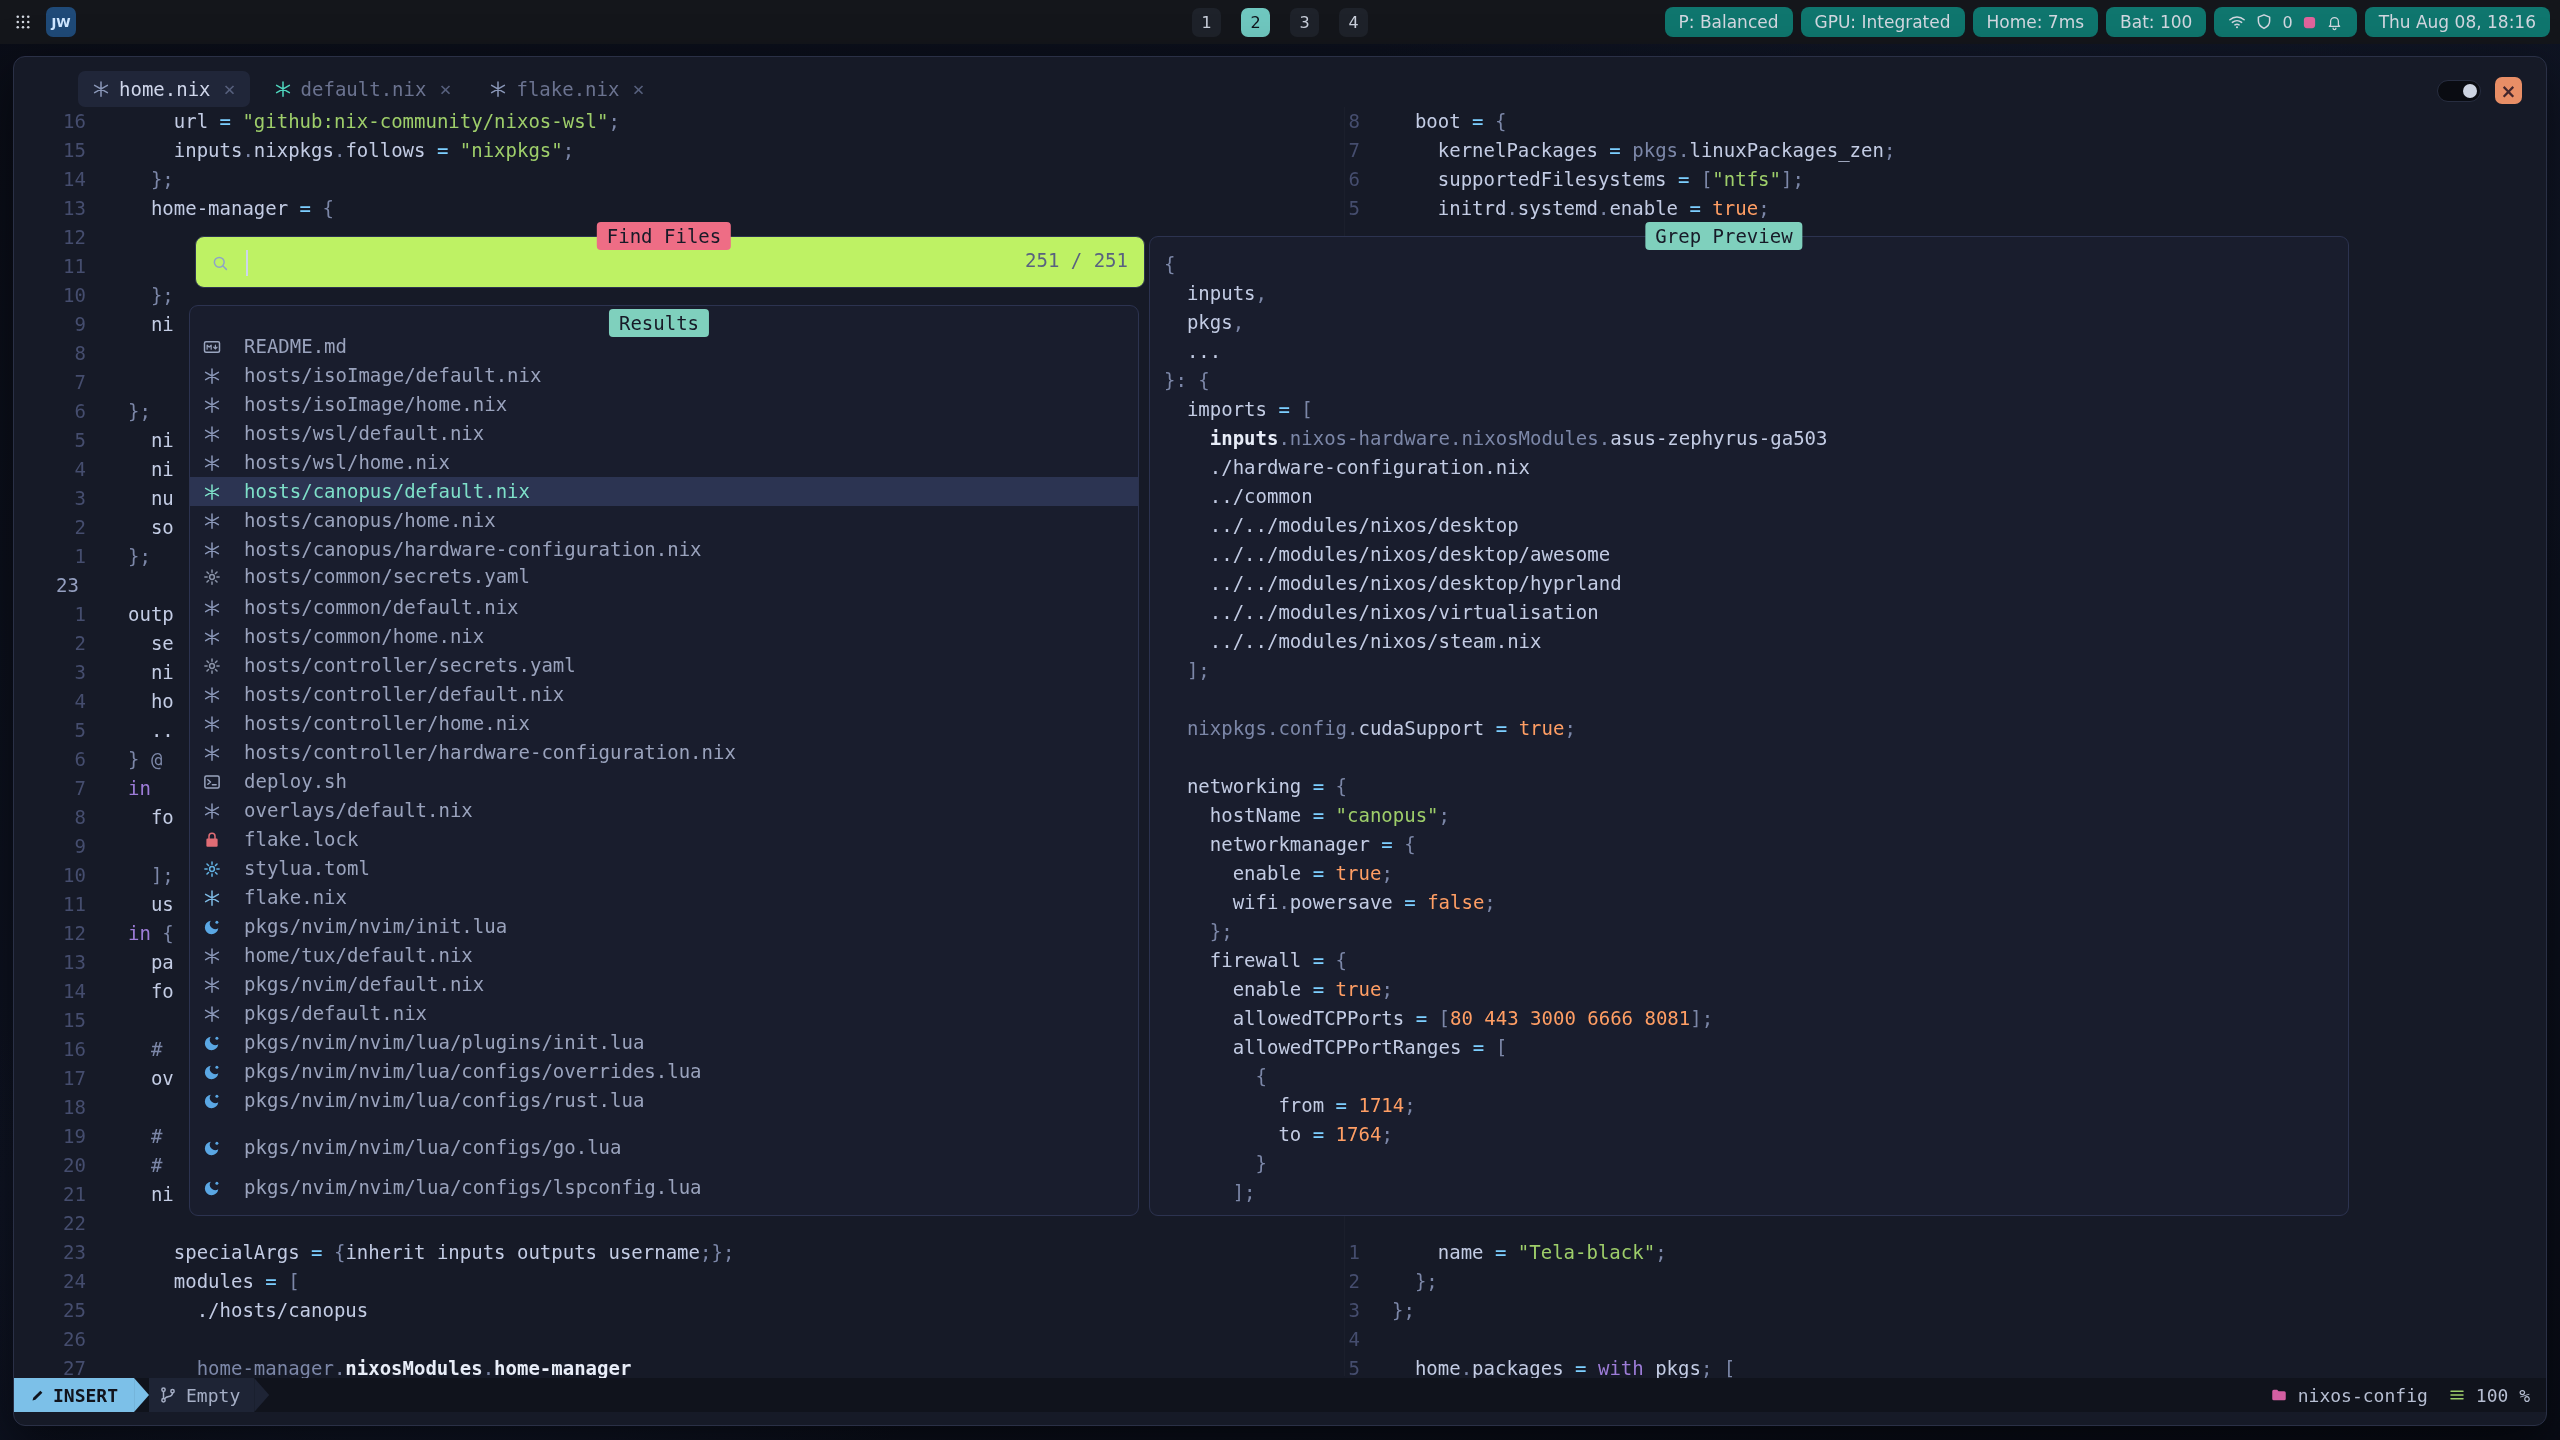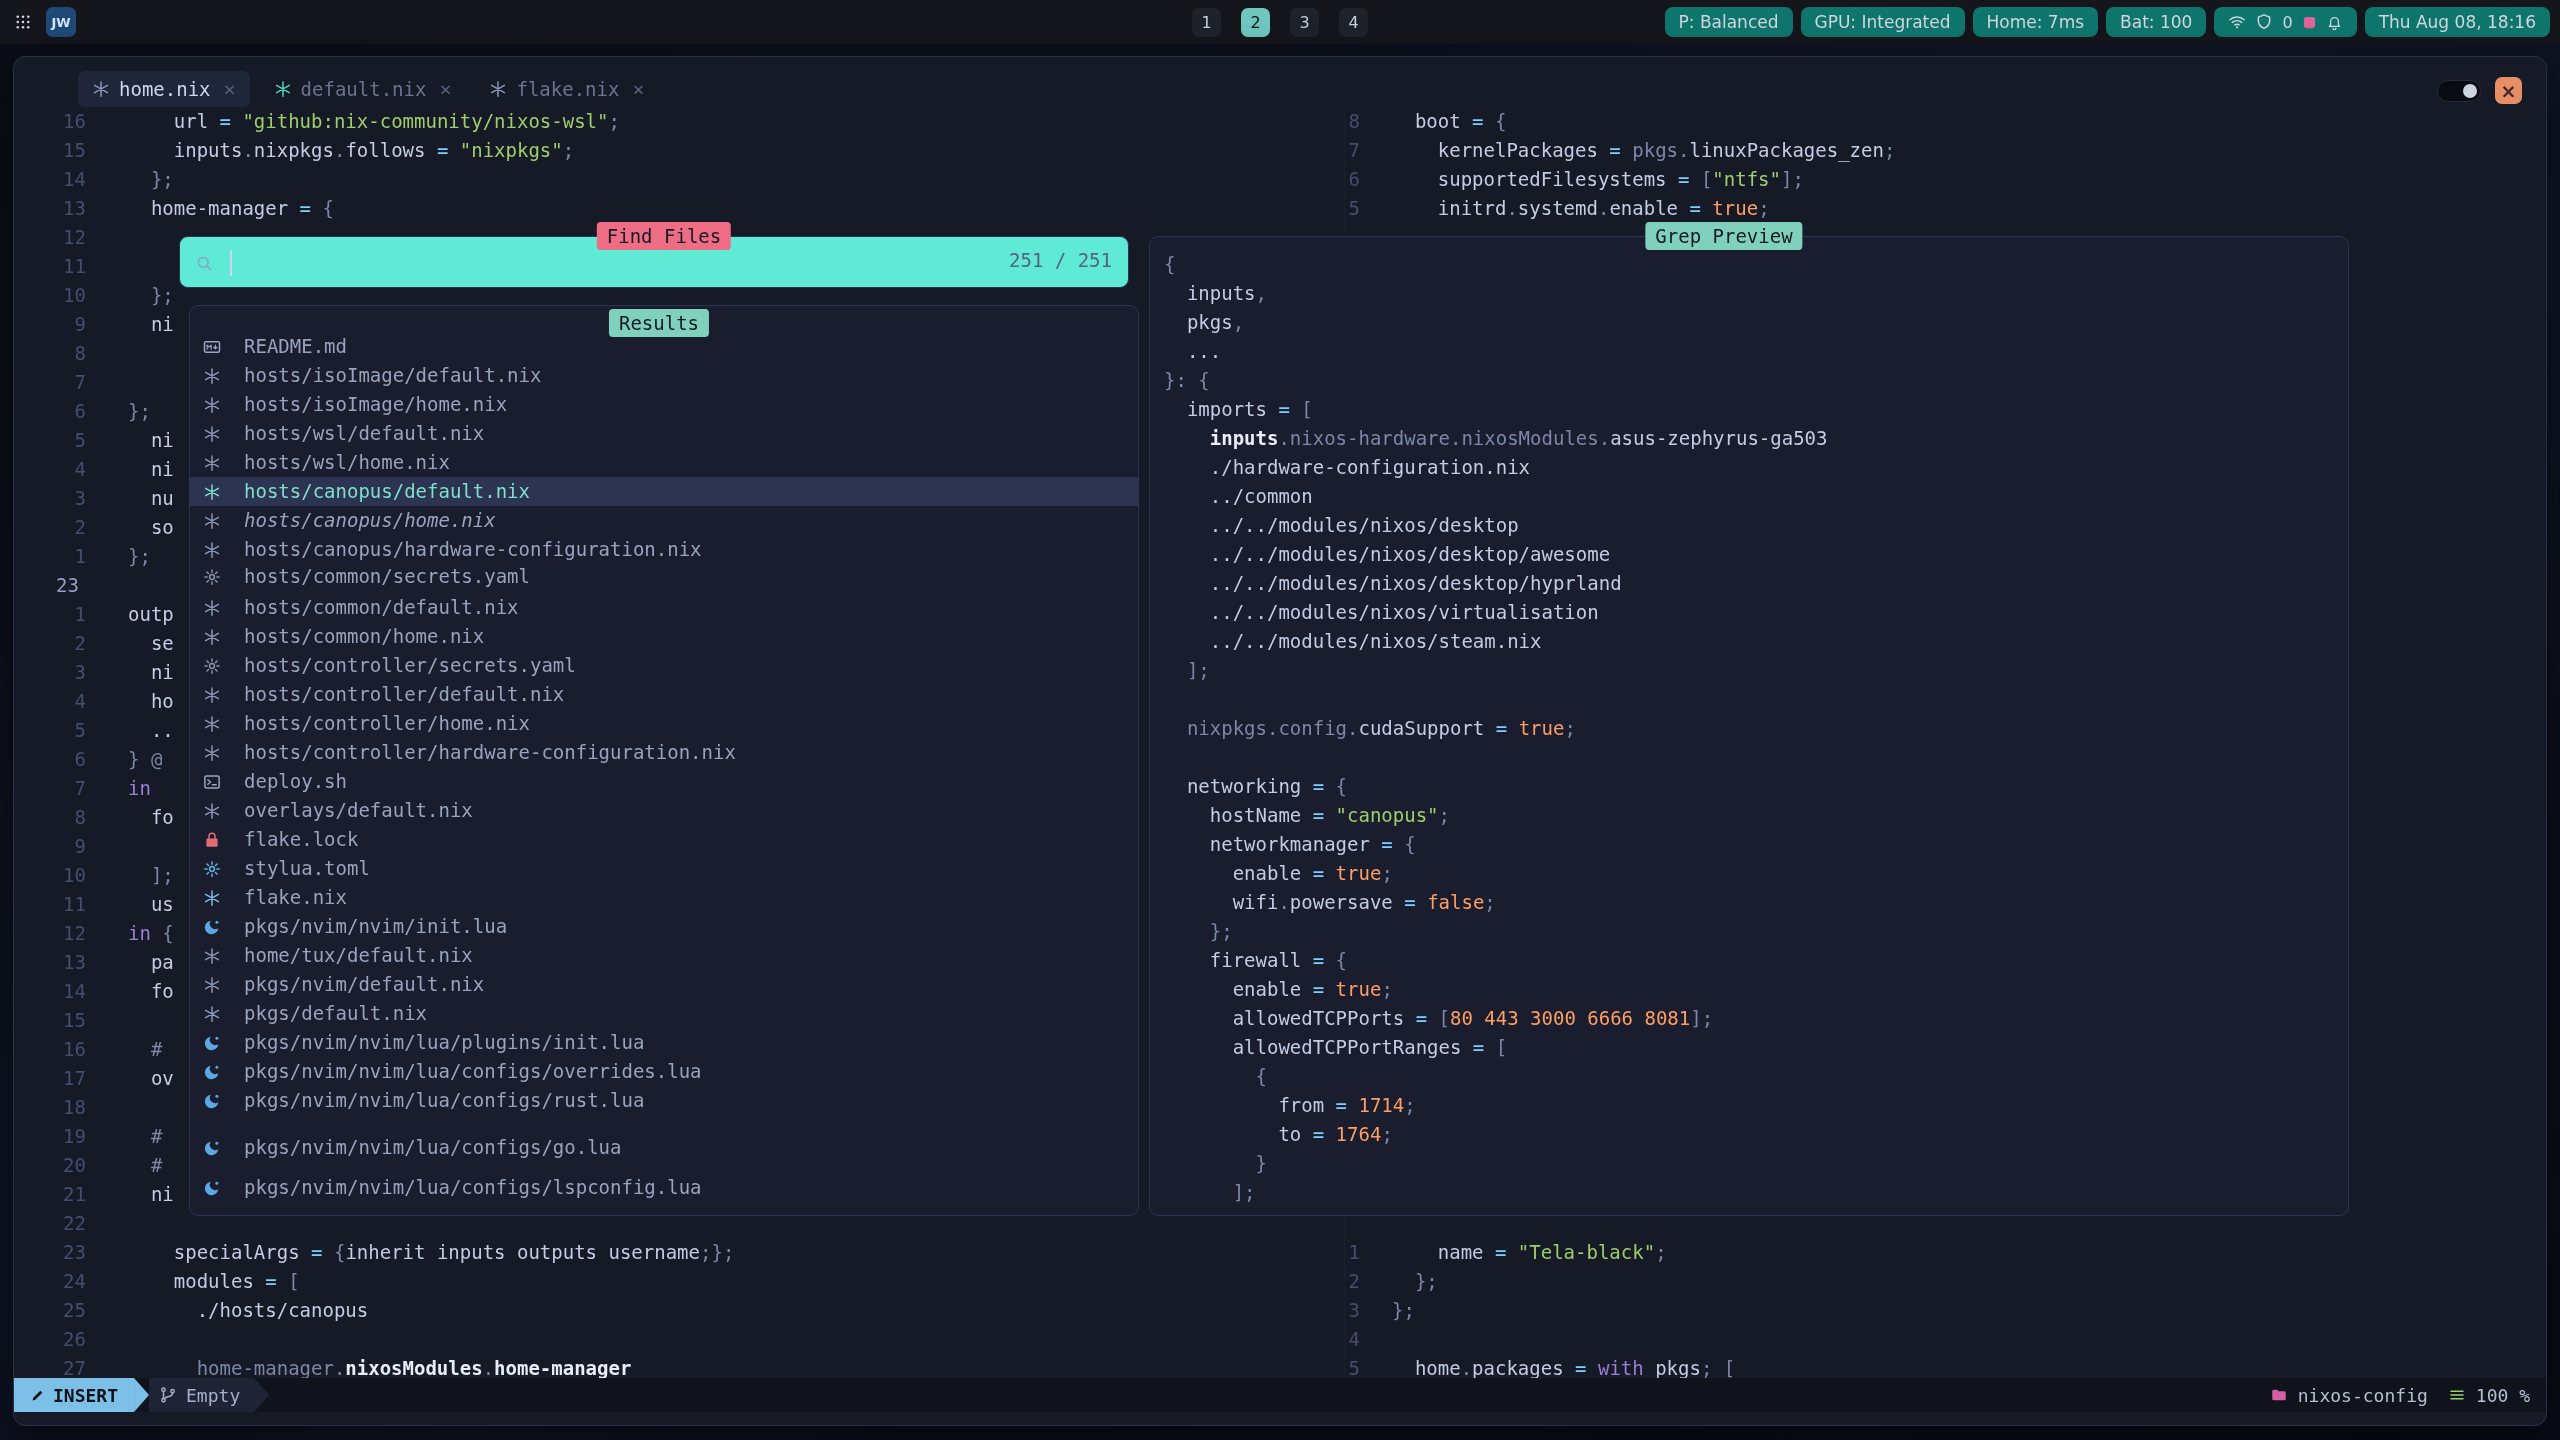--- a/index.html
+++ b/index.html
@@ -43,21 +43,21 @@
 .code.R{left:1378px}
 .vsplit{position:absolute;left:1330px;top:50px;bottom:49px;width:1px;background:#1b1f2c}
 .tk-d{color:#c3cce4}
 .tk-m{color:#7c87a8}
 .tk-s{color:#9ece6a}
 .tk-n{color:#ff9e64}
 .tk-o{color:#7dcfff}
 .tk-k{color:#9d7cd8}
 .tk-b{color:#e8edf8;font-weight:bold}
 
-#prompt{position:absolute;left:165px;top:179px;width:950px;height:52px;background:#5eead4;border:1px solid #2c3350;border-radius:9px}
+#prompt{position:absolute;left:181px;top:179px;width:950px;height:52px;background:#bef264;border:1px solid #2c3350;border-radius:9px}
 .picon{position:absolute;left:15px;top:17px;color:#8ea3c8;display:flex}
 .cursor{position:absolute;left:50px;top:13px;width:2px;height:26px;background:#cdd6ec}
 .count{position:absolute;right:16px;top:12px;font:19px "DejaVu Sans Mono",monospace;color:#596180}
 #results{position:absolute;left:175px;top:248px;width:950px;height:911px;background:#191d2d;border:1px solid #2c3350;border-radius:9px;overflow:hidden}
 .rrow{position:absolute;left:0;right:0;height:29px;display:flex;align-items:center;gap:22px;padding-left:12px;font:19px/29px "DejaVu Sans Mono",monospace;color:#9aa3bd;white-space:pre}
 .rrow.selected{background:#2c3452;color:#7ee0c9}
 .ricon{width:20px;display:flex;justify-content:center;align-items:center}
 #preview{position:absolute;left:1135px;top:179px;width:1200px;height:980px;background:#191d2d;border:1px solid #2c3350;border-radius:9px;overflow:hidden}
 .prow{position:absolute;left:14px;right:6px;height:29px;font:19px/29px "DejaVu Sans Mono",monospace;white-space:pre}
 .panel-title{position:absolute;transform:translateX(-50%);padding:1px 10px;font:19px/26px "DejaVu Sans Mono",monospace;border-radius:4px;color:#171a27;z-index:5}
@@ -275,21 +275,21 @@
             </svg></span><span class="rname">hosts/isoImage/home.nix</span></div>
         <div class="rrow" style="top: 113px;"><span class="ricon" style="color: rgb(138, 151, 184);"><svg width="18" height="18" viewBox="0 0 24 24" fill="none" stroke="currentColor" stroke-width="2" stroke-linecap="round" stroke-linejoin="round">
               <path d="M12 2.5v19M3.5 7.2l17 9.6M20.5 7.2l-17 9.6"></path>
             </svg></span><span class="rname">hosts/wsl/default.nix</span></div>
         <div class="rrow" style="top: 142px;"><span class="ricon" style="color: rgb(138, 151, 184);"><svg width="18" height="18" viewBox="0 0 24 24" fill="none" stroke="currentColor" stroke-width="2" stroke-linecap="round" stroke-linejoin="round">
               <path d="M12 2.5v19M3.5 7.2l17 9.6M20.5 7.2l-17 9.6"></path>
             </svg></span><span class="rname">hosts/wsl/home.nix</span></div>
         <div class="rrow selected" style="top: 171px;"><span class="ricon" style="color: rgb(126, 224, 201);"><svg width="18" height="18" viewBox="0 0 24 24" fill="none" stroke="currentColor" stroke-width="2" stroke-linecap="round" stroke-linejoin="round">
               <path d="M12 2.5v19M3.5 7.2l17 9.6M20.5 7.2l-17 9.6"></path>
             </svg></span><span class="rname">hosts/canopus/default.nix</span></div>
-        <div class="rrow" style="top: 200px; font-style: italic;"><span class="ricon" style="color: rgb(138, 151, 184);"><svg width="18" height="18" viewBox="0 0 24 24" fill="none" stroke="currentColor" stroke-width="2" stroke-linecap="round" stroke-linejoin="round">
+        <div class="rrow" style="top: 200px;"><span class="ricon" style="color: rgb(138, 151, 184);"><svg width="18" height="18" viewBox="0 0 24 24" fill="none" stroke="currentColor" stroke-width="2" stroke-linecap="round" stroke-linejoin="round">
               <path d="M12 2.5v19M3.5 7.2l17 9.6M20.5 7.2l-17 9.6"></path>
             </svg></span><span class="rname">hosts/canopus/home.nix</span></div>
         <div class="rrow" style="top: 229px;"><span class="ricon" style="color: rgb(138, 151, 184);"><svg width="18" height="18" viewBox="0 0 24 24" fill="none" stroke="currentColor" stroke-width="2" stroke-linecap="round" stroke-linejoin="round">
               <path d="M12 2.5v19M3.5 7.2l17 9.6M20.5 7.2l-17 9.6"></path>
             </svg></span><span class="rname">hosts/canopus/hardware-configuration.nix</span></div>
         <div class="rrow" style="top: 256px;"><span class="ricon" style="color: rgb(138, 147, 168);"><svg width="18" height="18" viewBox="0 0 24 24" fill="none" stroke="currentColor" stroke-width="2" stroke-linecap="round" stroke-linejoin="round">
               <circle cx="12" cy="12" r="3.2"></circle>
               <path d="M12 2.5v3M12 18.5v3M2.5 12h3M18.5 12h3M5.3 5.3l2.1 2.1M16.6 16.6l2.1 2.1M18.7 5.3l-2.1 2.1M7.4 16.6l-2.1 2.1"></path>
             </svg></span><span class="rname">hosts/common/secrets.yaml</span></div>
         <div class="rrow" style="top: 287px;"><span class="ricon" style="color: rgb(138, 151, 184);"><svg width="18" height="18" viewBox="0 0 24 24" fill="none" stroke="currentColor" stroke-width="2" stroke-linecap="round" stroke-linejoin="round">

